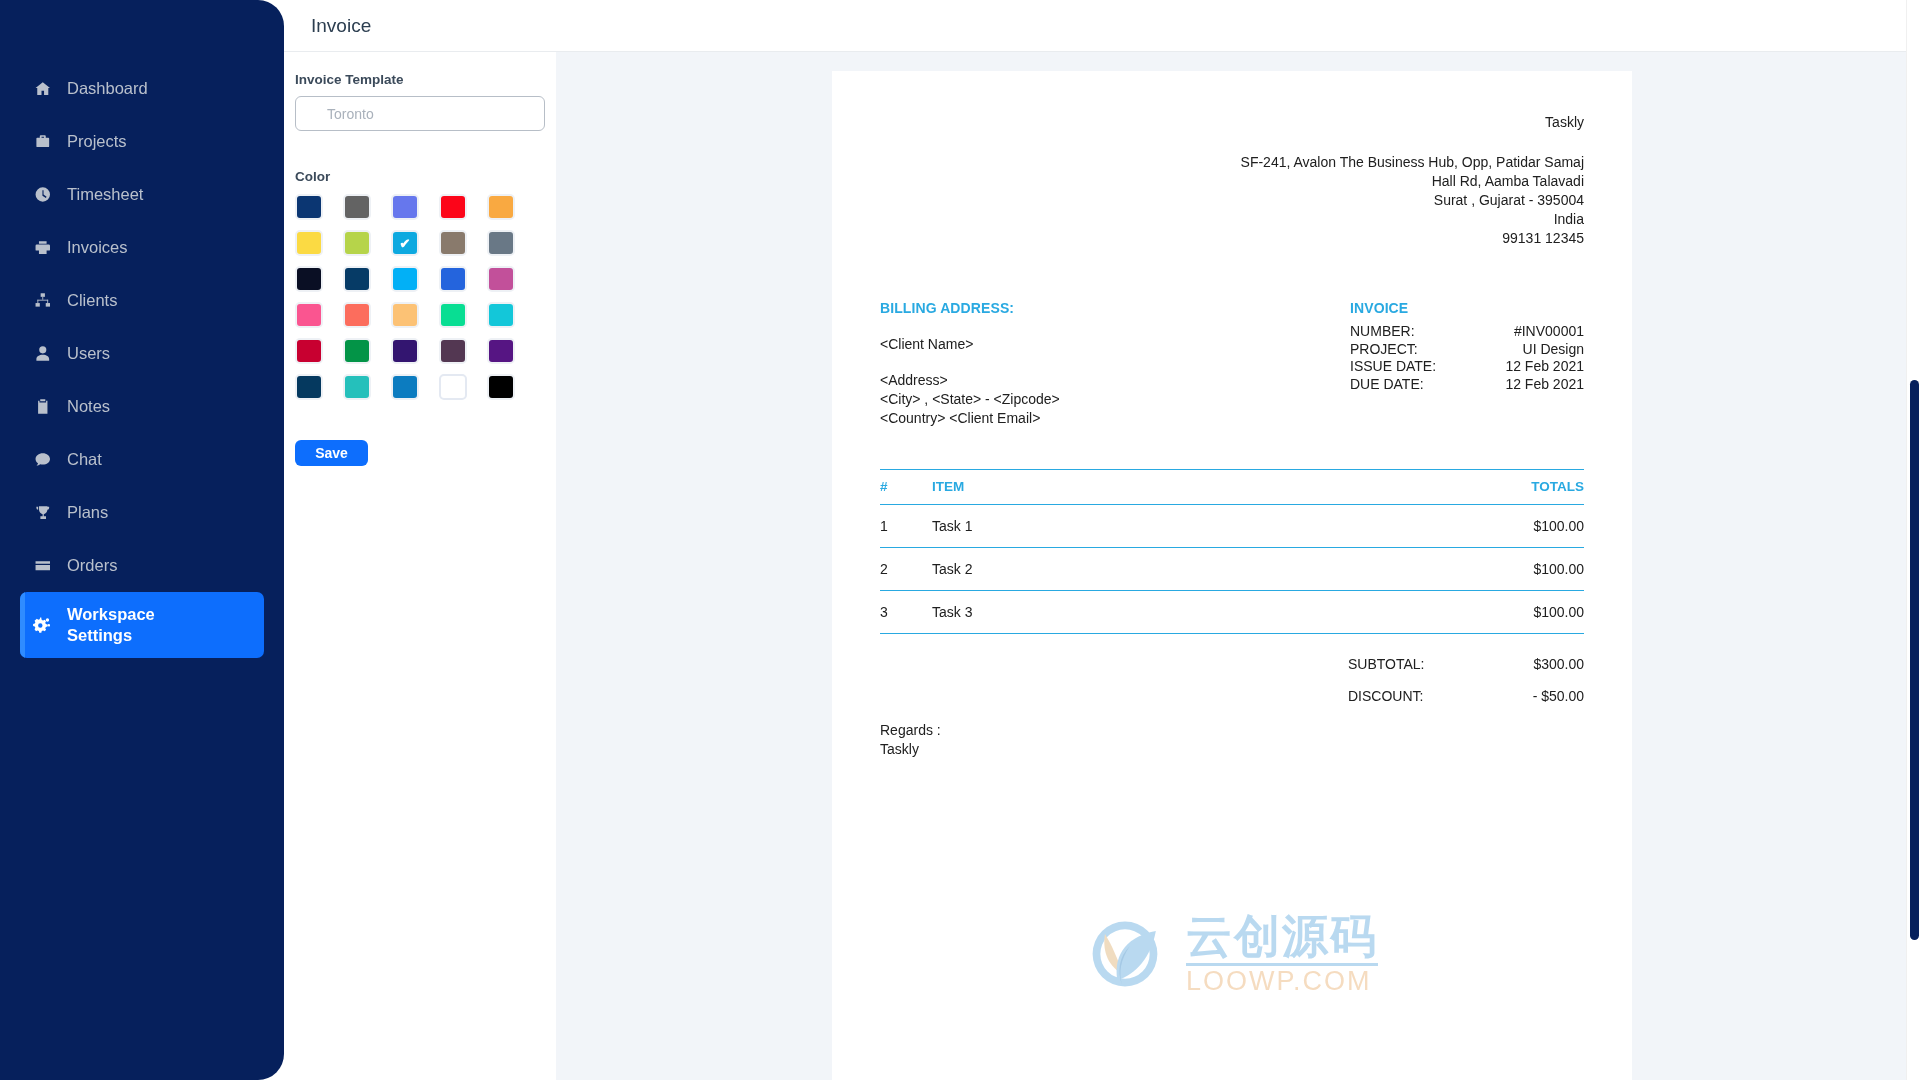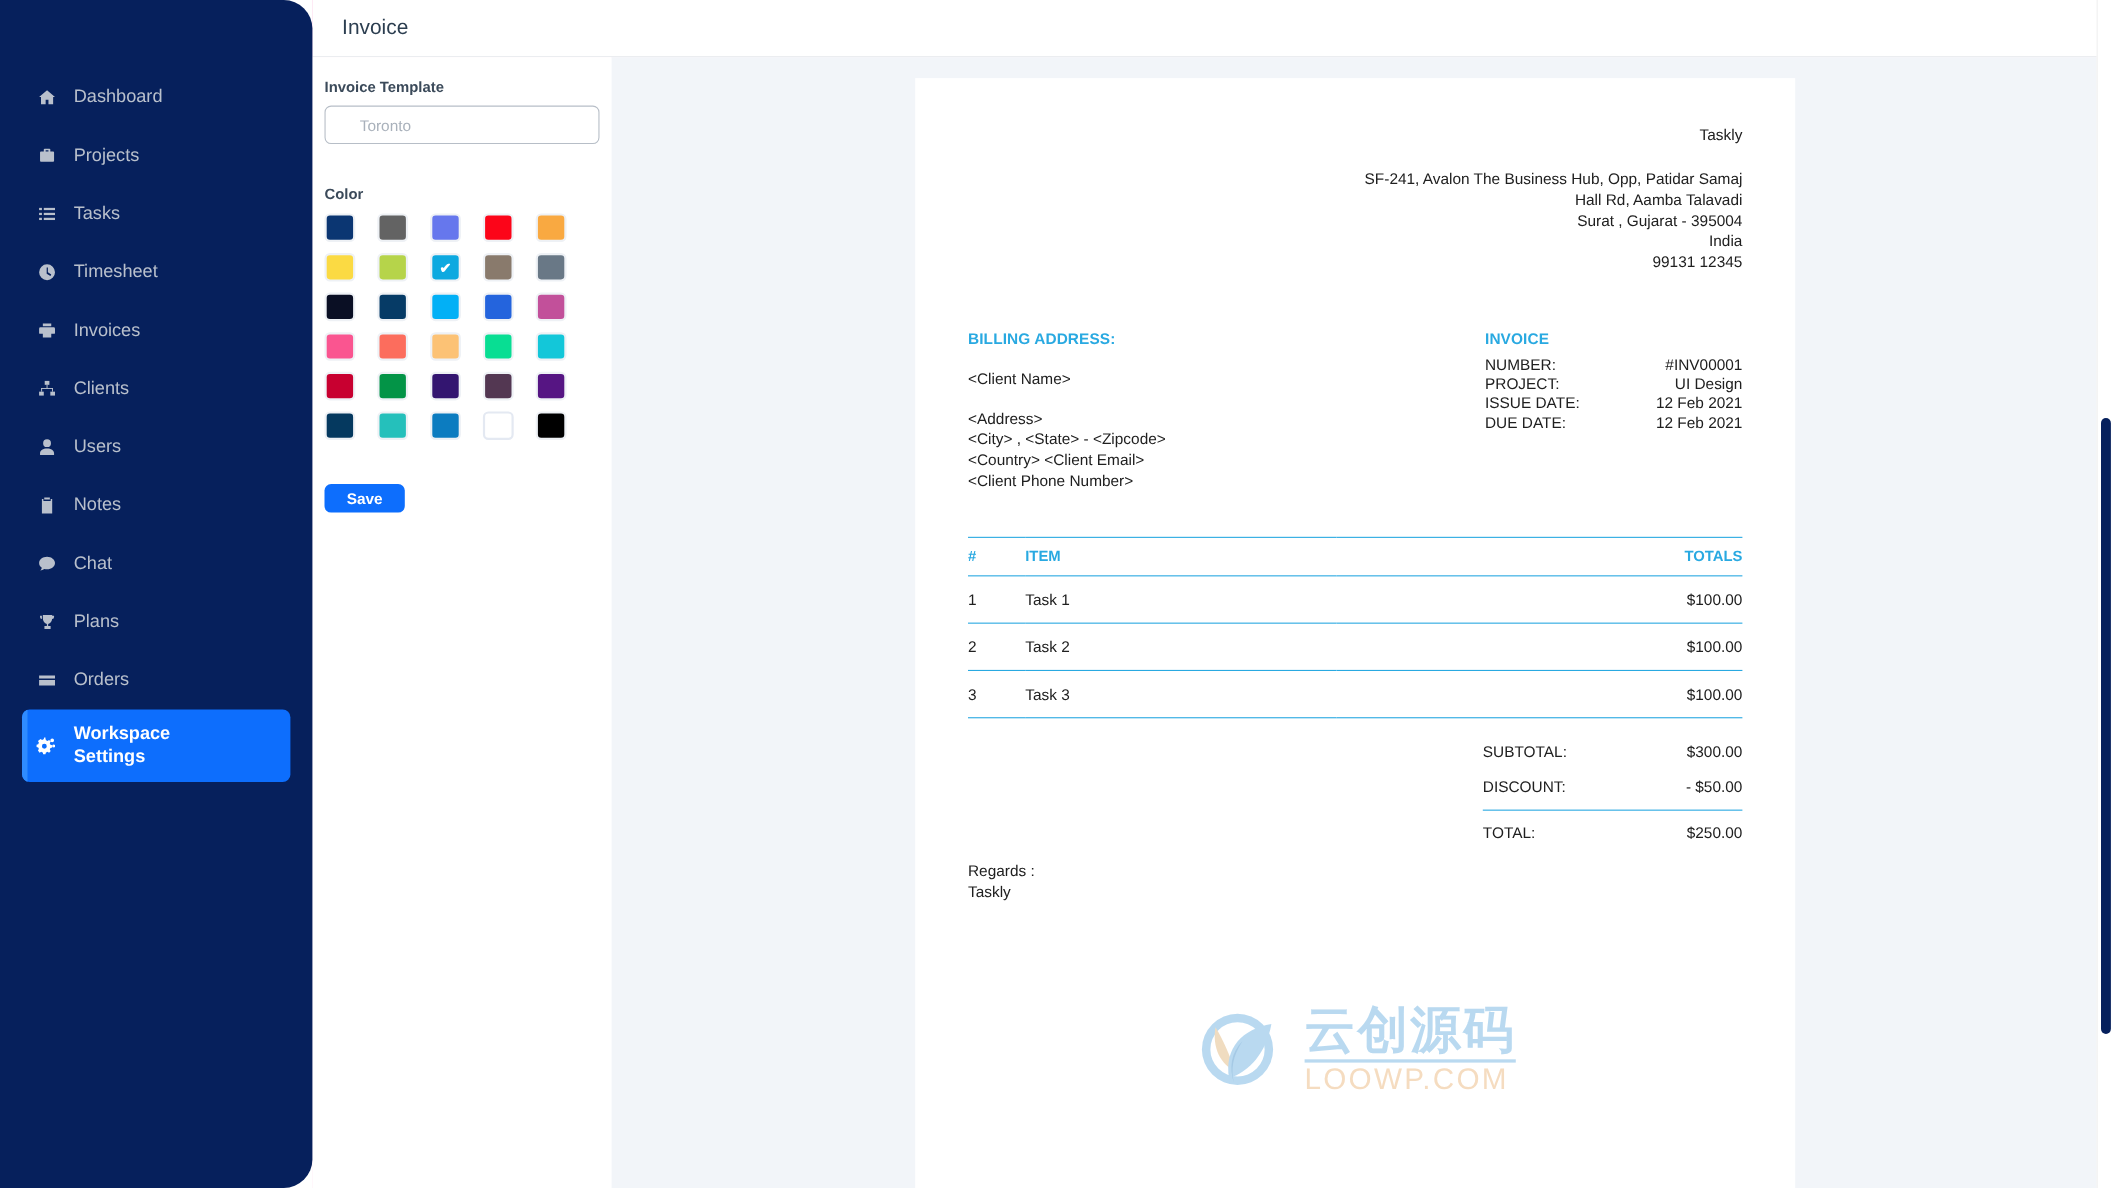--- a/index.html
+++ b/index.html
@@ -197,33 +197,20 @@
           </span>
           <span class="nav-label">Dashboard</span>
         </li>
         <li class="nav-item">
           <span class="nav-icon">
             <svg viewBox="-3 0 20 17">
               <path d="M6 1h5a1 1 0 011 1v2h3a1 1 0 011 1v9a1 1 0 01-1 1H2a1 1 0 01-1-1V5a1 1 0 011-1h3V2a1 1 0 011-1zm1 3h3V2.8H7V4z"></path>
             </svg>
           </span>
           <span class="nav-label">Projects</span>
-        </li>
-        <li class="nav-item">
-          <span class="nav-icon">
-            <svg viewBox="-3 0 20 17">
-              <rect x="0" y="2" width="3" height="2.4"></rect>
-              <rect x="5" y="2" width="12" height="2.4"></rect>
-              <rect x="0" y="7.3" width="3" height="2.4"></rect>
-              <rect x="5" y="7.3" width="12" height="2.4"></rect>
-              <rect x="0" y="12.6" width="3" height="2.4"></rect>
-              <rect x="5" y="12.6" width="12" height="2.4"></rect>
-            </svg>
-          </span>
-          <span class="nav-label">Tasks</span>
         </li>
         <li class="nav-item">
           <span class="nav-icon">
             <svg viewBox="-3 0 20 17">
               <path d="M8.5 0a8.5 8.5 0 100 17 8.5 8.5 0 000-17zm.9 8.6L13 11l-.9 1.5-4-2.4V3.5h1.3v5.1z"></path>
             </svg>
           </span>
           <span class="nav-label">Timesheet</span>
         </li>
         <li class="nav-item">
@@ -363,21 +350,20 @@
           </div>
 
           <div class="two-col">
             <div class="billing">
               <div class="sec-head">BILLING ADDRESS:</div>
               <div class="client-name">&lt;Client Name&gt;</div>
               <div class="addr-block" id="billing-lines">
                   <div>&lt;Address&gt;</div>
                   <div>&lt;City&gt; , &lt;State&gt; - &lt;Zipcode&gt;</div>
                   <div>&lt;Country&gt; &lt;Client Email&gt;</div>
-                  <div>&lt;Client Phone Number&gt;</div>
                 </div>
             </div>
             <div class="inv-meta">
               <div class="sec-head">INVOICE</div>
               <div class="meta-rows" id="meta-rows">
                   <div class="meta-row">
                     <span class="k">NUMBER:</span>
                     <span class="v">#INV00001</span>
                   </div>
                   <div class="meta-row">
@@ -425,24 +411,20 @@
 
           <div class="totals" id="totals-block">
               <div class="tot-row">
                 <span class="tl">SUBTOTAL:</span>
                 <span class="tv">$300.00</span>
               </div>
               <div class="tot-row">
                 <span class="tl">DISCOUNT:</span>
                 <span class="tv">- $50.00</span>
               </div>
-              <div class="tot-row total">
-                <span class="tl">TOTAL:</span>
-                <span class="tv">$250.00</span>
-              </div>
             </div>
 
           <div class="regards">
             <div>Regards :</div>
             <div>Taskly</div>
           </div>
 
           <div class="watermark">
             <svg class="wm-mark" viewBox="0 0 100 96">
               <path d="M50 6 A42 42 0 1 0 50 90 A42 42 0 1 0 50 6 Z M50 16 A32 32 0 1 1 50 80 A32 32 0 1 1 50 16 Z" fill="#8fc3e8"></path>

